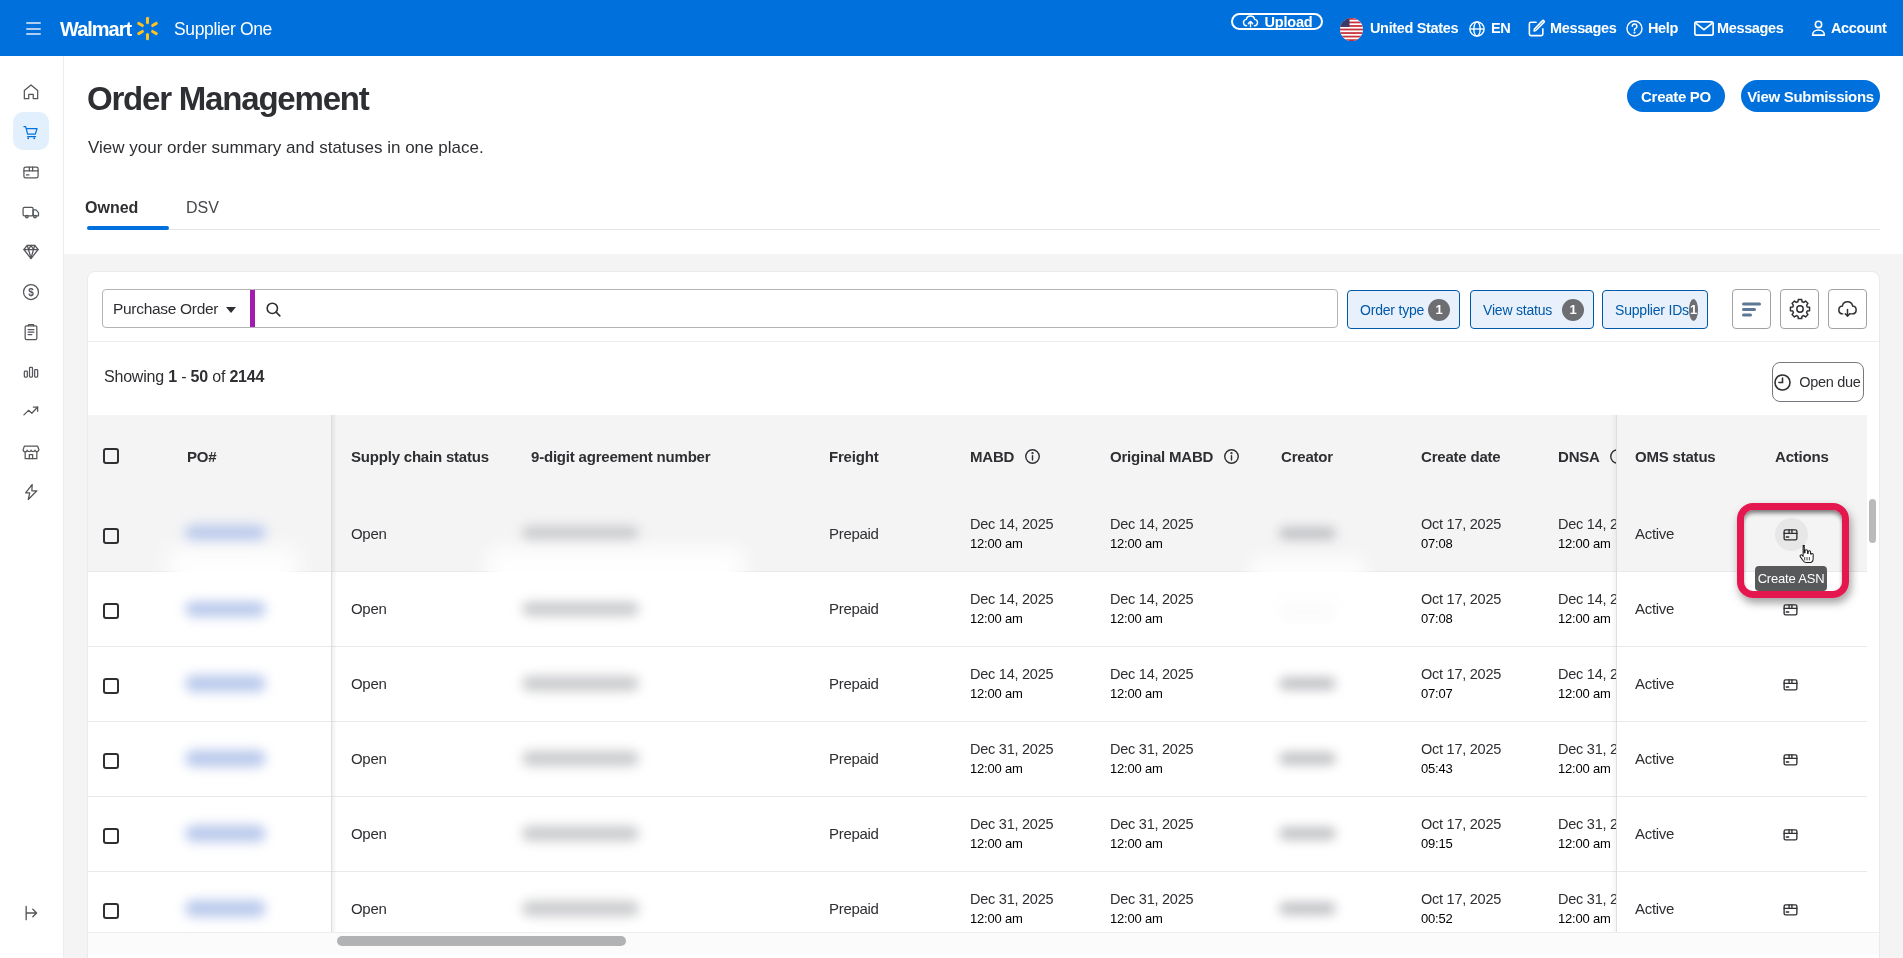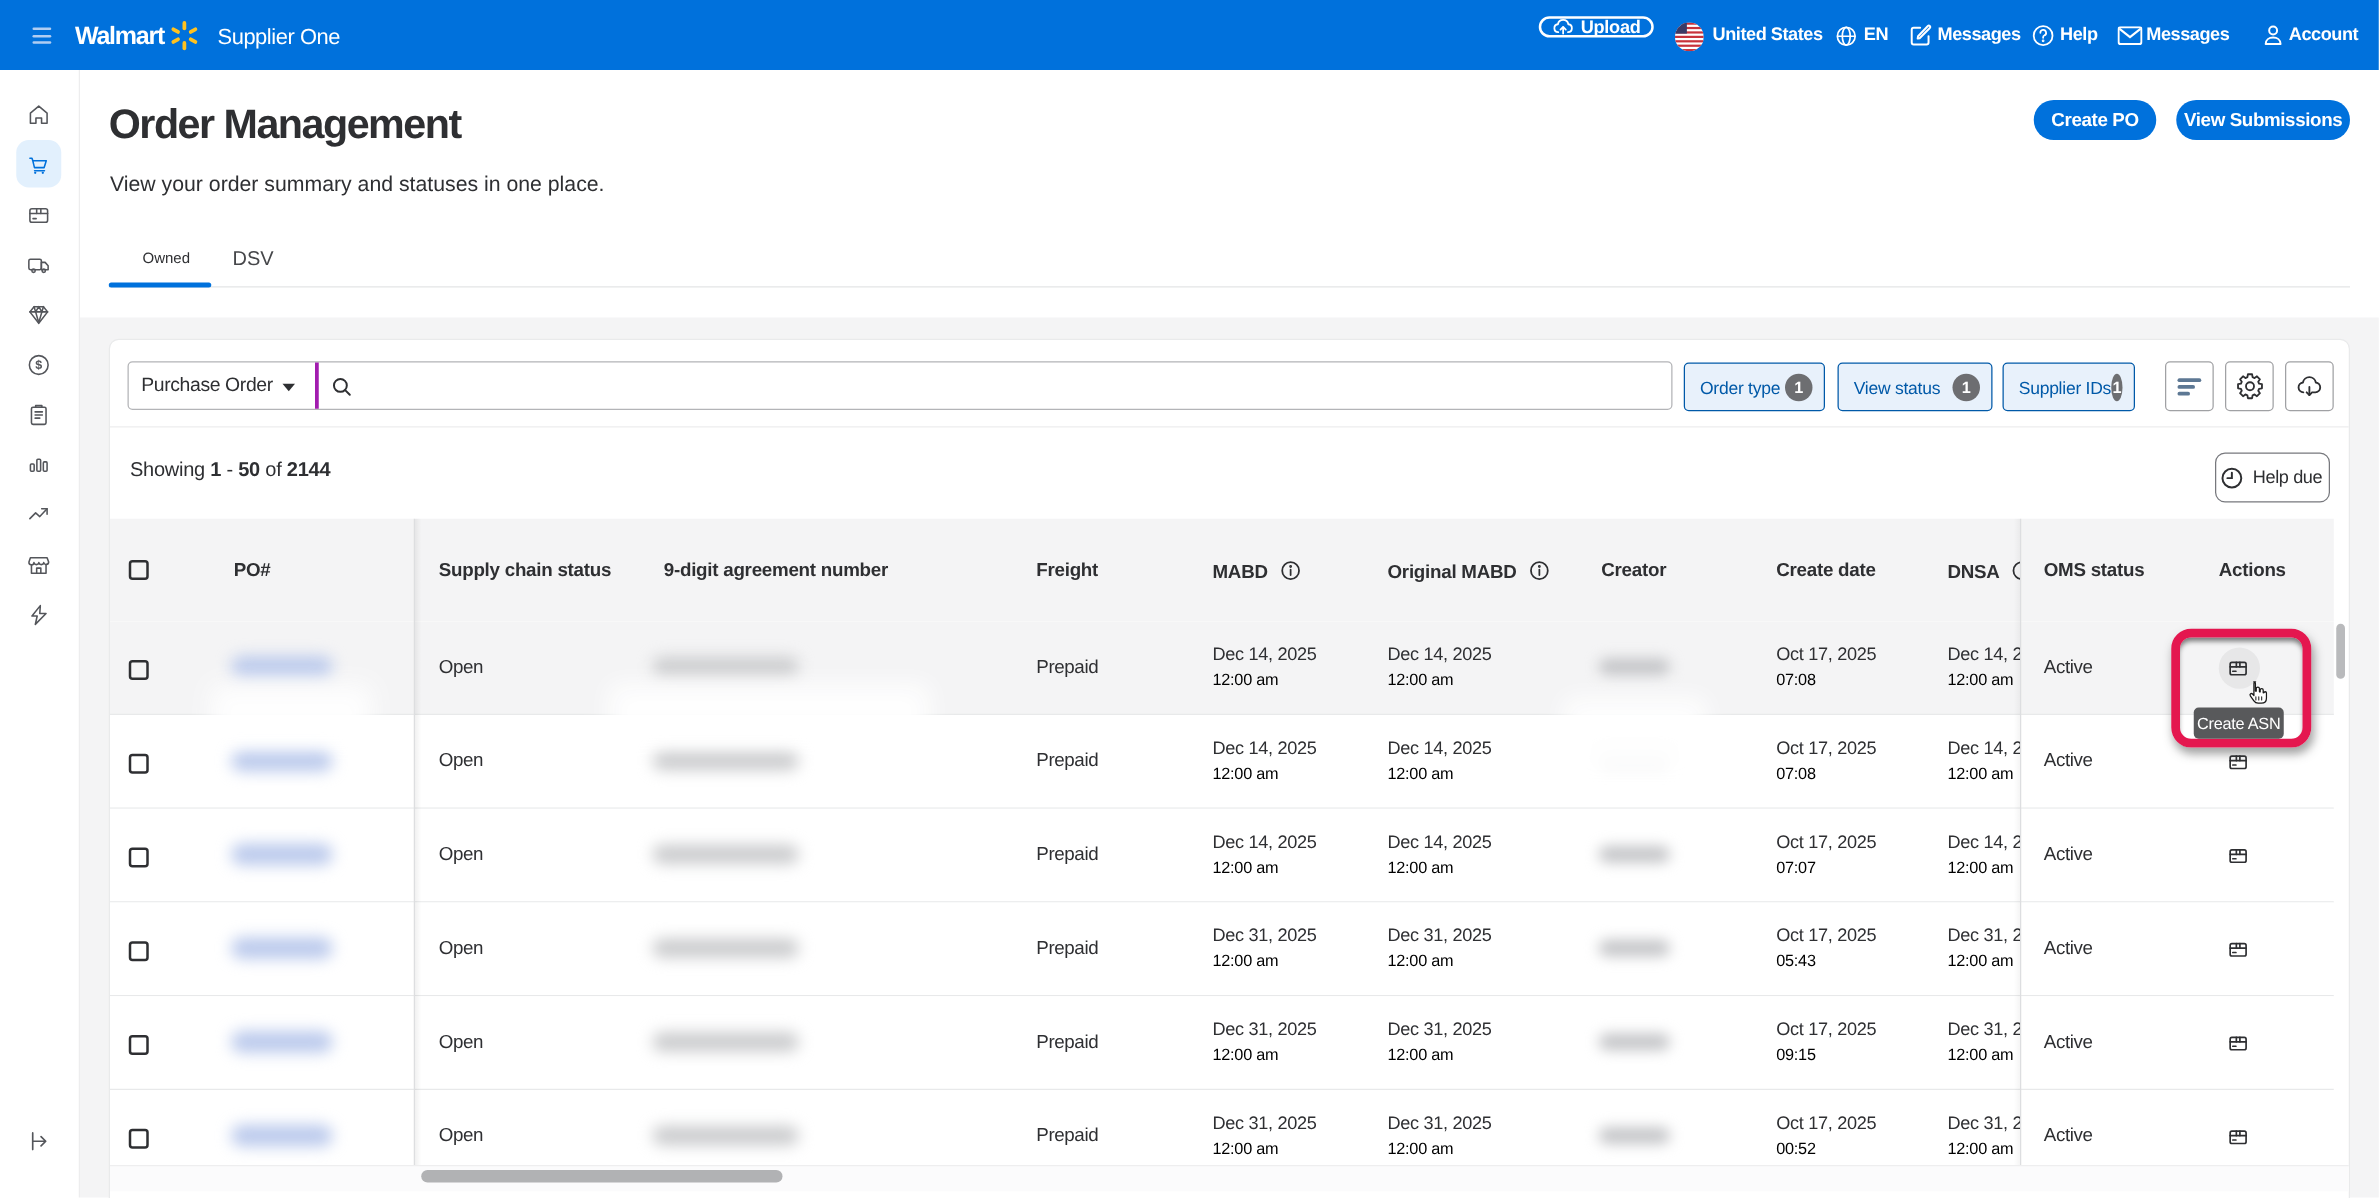--- a/index.html
+++ b/index.html
@@ -16,31 +16,31 @@
  display:flex;align-items:center;justify-content:center;gap:6px;font-size:14.5px;font-weight:bold;letter-spacing:-.2px}
 
 #side{position:absolute;left:0;top:56px;width:64px;height:902px;background:#fff;border-right:1px solid #ededee;z-index:20}
 .sic{position:absolute;left:21px;width:20px;height:20px}
 #cartbg{position:absolute;left:13px;top:56px;width:36px;height:38px;background:#e2f0fd;border-radius:10px}
 
 #h1{position:absolute;left:87px;top:80px;font-size:33px;font-weight:bold;letter-spacing:-1.2px;color:#2e2f32}
 #subt{position:absolute;left:88px;top:138px;font-size:17px;letter-spacing:0;color:#2e2f32}
 .bluebtn{position:absolute;top:80px;height:32px;border-radius:16px;background:#0071dc;color:#fff;
  font-size:15px;font-weight:bold;display:flex;align-items:center;justify-content:center;letter-spacing:-.3px}
-#tabOwned{position:absolute;left:114px;top:199px;font-size:12px;font-weight:normal}
+#tabOwned{position:absolute;left:85px;top:199px;font-size:16px;font-weight:bold}
 #tabDsv{position:absolute;left:186px;top:199px;font-size:16px;color:#46474a}
 #tabline{position:absolute;left:87px;top:229px;width:1793px;height:1px;background:#e4e5e6}
 #tabu{position:absolute;left:87px;top:226px;width:82px;height:4px;background:#0071dc;border-radius:3px}
 
 #grey{position:absolute;left:64px;top:254px;width:1839px;height:704px;background:#f4f4f5}
 #card{position:absolute;left:87px;top:271px;width:1793px;height:705px;background:#fff;
  border:1px solid #e9eaeb;border-radius:8px 8px 0 0;z-index:5}
 
 #sbox{position:absolute;left:14px;top:17px;width:1236px;height:39px;border:1px solid #b3b4b7;border-radius:4px}
-#sbox .sel{position:absolute;left:0;top:0;width:152px;height:37px;border-right:3px solid #a21caf;font-size:15.5px;letter-spacing:-.3px}
+#sbox .sel{position:absolute;left:0;top:0;width:152px;height:37px;border-right:5px solid #a21caf;font-size:15.5px;letter-spacing:-.3px}
 #sbox .sel span{position:absolute;left:10px;top:10px}
 .caret{position:absolute;left:123px;top:16.5px;width:0;height:0;border-left:5.5px solid transparent;
  border-right:5.5px solid transparent;border-top:6.5px solid #2e2f32}
 .chip{position:absolute;top:18px;height:39px;background:#e8f1fb;border:1px solid #0059a8;border-radius:4px;
  color:#0059a8;font-size:14px;display:flex;align-items:center;padding:0 9px 0 12px;justify-content:space-between;white-space:nowrap;letter-spacing:-.2px}
 .badge{width:22px;height:22px;border-radius:50%;background:#6d6e71;color:#fff;font-size:13px;font-weight:bold;
  display:flex;align-items:center;justify-content:center}
 .ibtn{position:absolute;top:17px;width:39px;height:40px;border:1px solid #a0a1a4;border-radius:4px;
  display:flex;align-items:center;justify-content:center;background:#fff}
 #tooldiv{position:absolute;left:0;top:69px;width:1791px;height:1px;background:#ededee}
@@ -266,21 +266,21 @@
         <path d="M9.5 17l2.5 2.5L14.5 17"></path>
       </svg>
     </div>
  <div id="tooldiv"></div>
  <div id="showing">Showing <b>1</b> - <b>50</b> of <b>2144</b></div>
  <div id="pastdue">
       <svg width="19" height="19" viewBox="0 0 24 24" fill="none" stroke="#2e2f32" stroke-width="2" stroke-linecap="round">
         <circle cx="12" cy="12" r="9.5"></circle>
         <path d="M12 6.5V12H7.5"></path>
       </svg>
-      <span>Help due</span>
+      <span>Open due</span>
     </div>
  <div id="thead">
   <div class="cb" style="left:15px;top:33px"></div>
   <div class="hc" style="left:99px">PO#</div>
   <div class="hc" style="left:263px">Supply chain status</div>
   <div class="hc" style="left:443px">9-digit agreement number</div>
   <div class="hc" style="left:741px">Freight</div>
   <div class="hc" style="left:882px">MABD <svg style="vertical-align:-3px;margin-left:6px" width="17" height="17" viewBox="0 0 24 24" fill="none" stroke="#2e2f32" stroke-width="2">
           <circle cx="12" cy="12" r="9.5"></circle>
           <path d="M12 11v6" stroke-linecap="round"></path>

